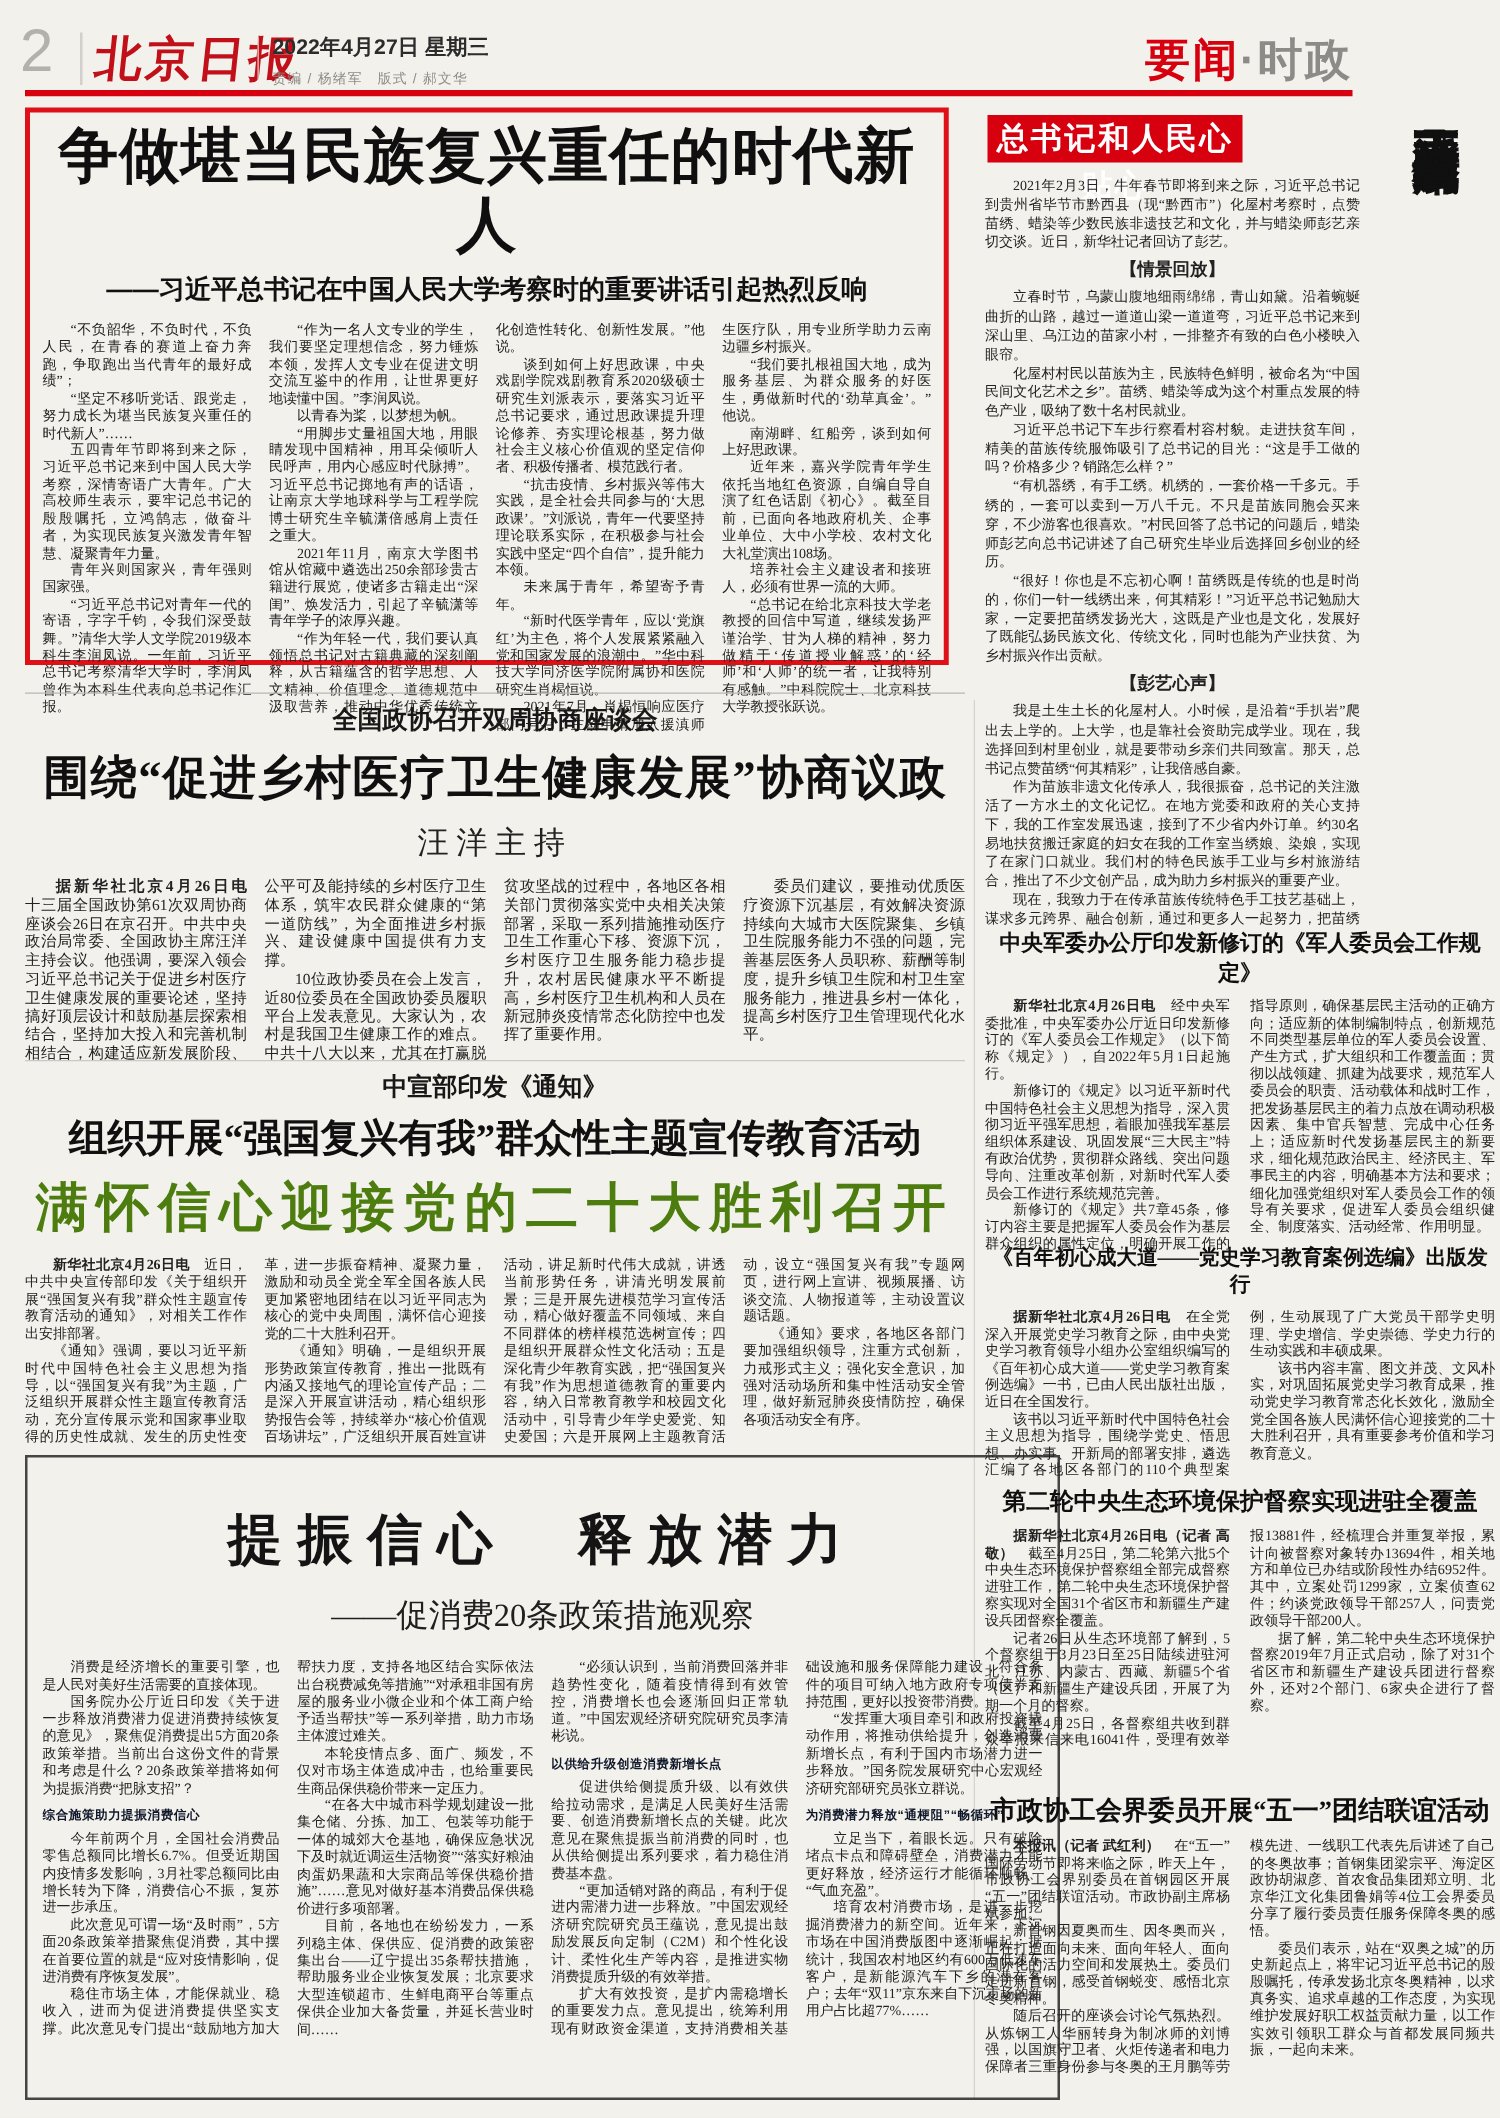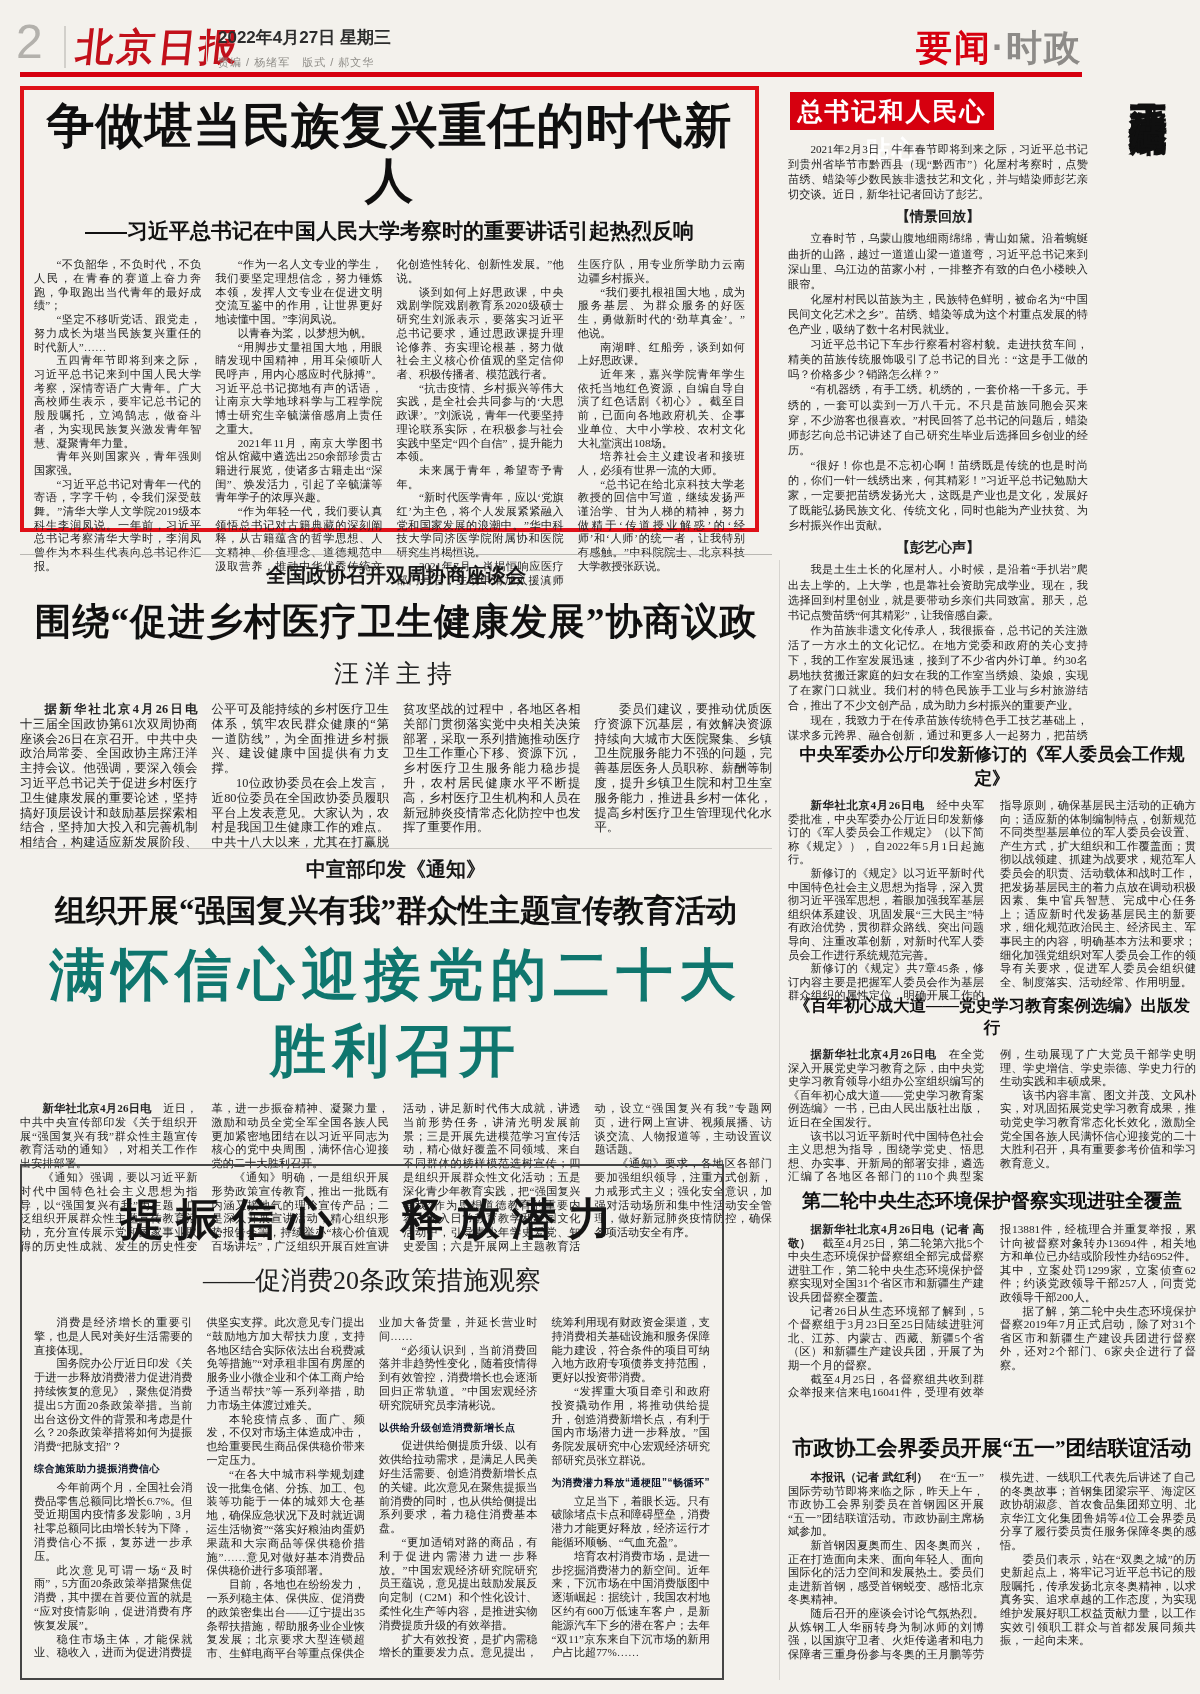--- a/index.html
+++ b/index.html
@@ -59,26 +59,26 @@
   
   .secblock{left:20px;width:752px;}
   .kick{font-family:"Liberation Sans","DejaVu Sans",sans-serif;font-weight:700;font-size:20px;
         text-align:center;color:#171717;}
   .zx-t{font-weight:900;font-size:37px;text-align:center;letter-spacing:1px;margin-top:8px;color:#101010;}
   .presider{font-size:25px;text-align:center;margin-top:10px;letter-spacing:6px;color:#222;}
   .zx-body{margin-top:12px;height:150px;font-size:12.3px;line-height:14.8px;}
 
   
   .tz-t1{font-weight:900;font-size:31px;text-align:center;margin-top:7px;color:#101010;}
-  .tz-t2{font-weight:900;font-size:56px;text-align:center;letter-spacing:7px;margin-top:6px;color:#0f766e;}
+  .tz-t2{font-weight:900;font-size:42px;text-align:center;letter-spacing:7px;margin-top:6px;color:#4d7c0f;}
   .tz-body{margin-top:12px;height:168px;font-size:11.2px;line-height:13.8px;}
 
   
-  .xf-box{left:20px;top:1164px;width:704px;height:516px;border:2px solid #454545;box-sizing:border-box;
-          padding:0 12px;}
+  .xf-box{left:20px;top:1164px;width:828px;height:516px;border:2px solid #454545;box-sizing:border-box;
+          padding:12px 12px;}
   .xf-t{font-weight:900;font-size:44px;text-align:center;letter-spacing:12px;margin-top:24px;color:#141414;}
   .xf-t2{font-size:26px;text-align:center;margin-top:14px;color:#202020;}
   .xf-body{margin-top:18px;height:352px;font-size:11.2px;line-height:13.8px;}
 
   
   .rart{left:788px;width:408px;}
   .r-t{font-weight:900;text-align:center;color:#0f0f0f;margin:0;}
   .jw-t{font-size:17.5px;}
   .ds-t{font-size:16.5px;}
   .st-t{font-size:19px;}

